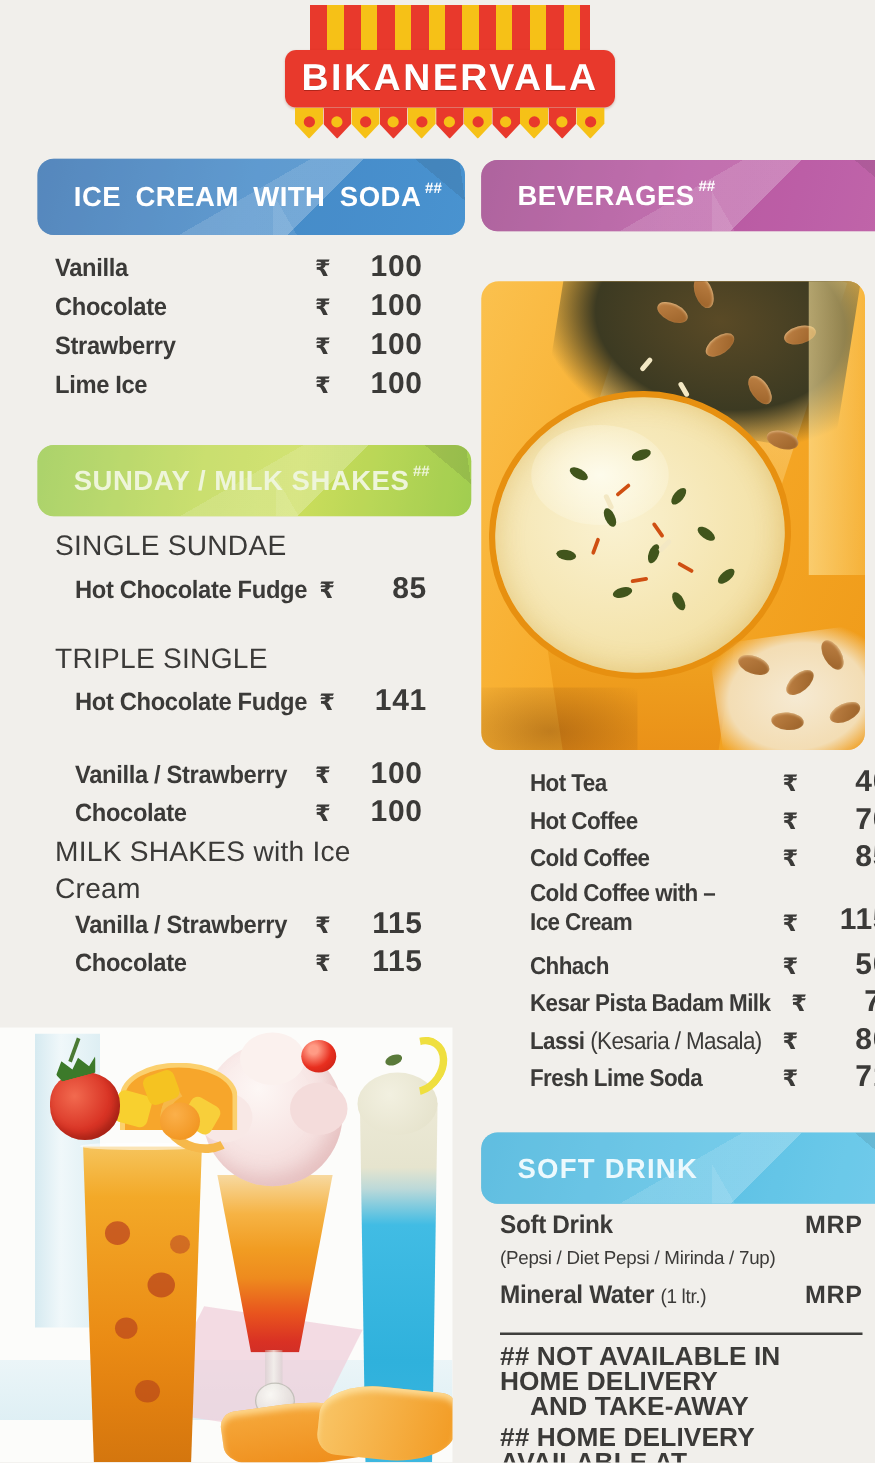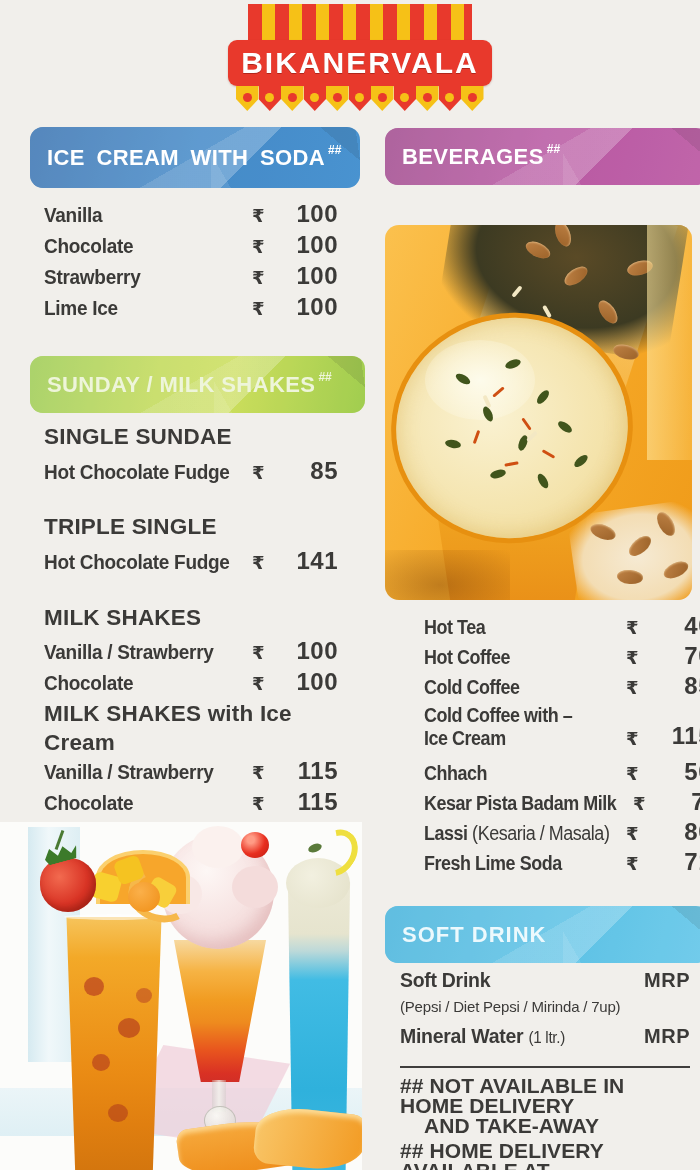--- a/index.html
+++ b/index.html
@@ -23,21 +23,21 @@
   #logo-pennants{left:8px;top:82px;width:248px;height:25px;display:flex;}
   .pennant{width:22.5px;height:25px;position:relative;
     clip-path:polygon(0 0,100% 0,100% 52%,50% 100%,0 52%);}
   .pennant.y{background:#f6c117;} .pennant.r{background:#e8392c;}
   .pennant i{position:absolute;left:50%;top:7px;width:9px;height:9px;margin-left:-4.5px;
     border-radius:50%;}
   .pennant.y i{background:#e8392c;} .pennant.r i{background:#f6c117;}
 
   
   .bar{position:absolute;border-radius:13px;display:flex;align-items:center;
-    padding-left:17px;color:#fff;font-weight:700;overflow:hidden;}
+    padding-left:29px;color:#fff;font-weight:700;overflow:hidden;}
   .bar::before{content:"";position:absolute;inset:0;border-radius:inherit;
     background:
       conic-gradient(from 225deg at 78% -10%, rgba(255,255,255,.25) 0 48deg, rgba(255,255,255,0) 48deg),
       conic-gradient(from 60deg at 30% 110%, rgba(255,255,255,.13) 0 35deg, transparent 0),
       conic-gradient(from 310deg at 100% 55%, rgba(0,0,0,.10) 0 42deg, transparent 0),
       conic-gradient(from 150deg at 55% 45%, rgba(255,255,255,.10) 0 30deg, transparent 0);}
   .bar b{position:relative;z-index:1;font-size:22px;letter-spacing:.4px;}
   .bar sup{position:relative;z-index:1;font-size:12px;top:-8px;margin-left:3px;}
   #bar-soda{left:30px;top:127px;width:313px;height:61px;
     background:linear-gradient(105deg,#1d5fa6 0%,#2a79c0 50%,#2e83c9 100%);}
@@ -51,25 +51,25 @@
   #bar-soft b{letter-spacing:1px;}
 
   
   .list{position:absolute;}
   .row{display:flex;align-items:baseline;height:31px;font-weight:700;}
   .nm{flex:1 1 auto;font-size:20px;letter-spacing:-.3px;white-space:nowrap;
     transform:scaleX(.95);transform-origin:left center;}
   .rs{flex:0 0 34px;font-size:18px;}
   .pr{flex:0 0 52px;text-align:right;font-size:24px;letter-spacing:.5px;}
   .lt{font-weight:400;}
-  .h1{height:33px;font-size:22.5px;font-weight:700;letter-spacing:.2px;}
+  .h1{height:33px;font-size:22.5px;font-weight:400;letter-spacing:.2px;}
   .h1.two{height:58px;line-height:29px;width:280px;}
   #soda-list{left:44px;top:200px;width:294px;}
   #sundae-list{left:44px;top:424px;width:294px;}
-  #sundae-list .row{height:33px;}
+  #sundae-list .row{height:33px;margin-left:16px;}
   #sundae-list .row.g{margin-bottom:24px;}
   #sundae-list .row.g2{margin-bottom:25px;}
   #sundae-list .h1.ms{height:32px;}
   #sundae-list .row.sm{height:31px;}
   #bev-list{left:424px;top:612px;width:288px;}
   #bev-list .row{height:30px;}
   #bev-list .nm{font-size:19.5px;letter-spacing:-.5px;transform:scaleX(.92);}
   #bev-list .row.tall{height:48px;align-items:flex-end;padding-bottom:2px;}
   #bev-list .nm2{line-height:23px;}
   #bev-list .row.mt{margin-top:6px;}
@@ -194,21 +194,20 @@
       <span class="nm">Hot Chocolate Fudge</span>
       <span class="rs">₹</span>
       <span class="pr">85</span>
     </div>
     <div class="h1">TRIPLE SINGLE</div>
     <div class="row g2">
       <span class="nm">Hot Chocolate Fudge</span>
       <span class="rs">₹</span>
       <span class="pr">141</span>
     </div>
-    <div class="h1 ms">MILK SHAKES</div>
     <div class="row sm">
       <span class="nm">Vanilla / Strawberry</span>
       <span class="rs">₹</span>
       <span class="pr">100</span>
     </div>
     <div class="row sm">
       <span class="nm">Chocolate</span>
       <span class="rs">₹</span>
       <span class="pr">100</span>
     </div>

